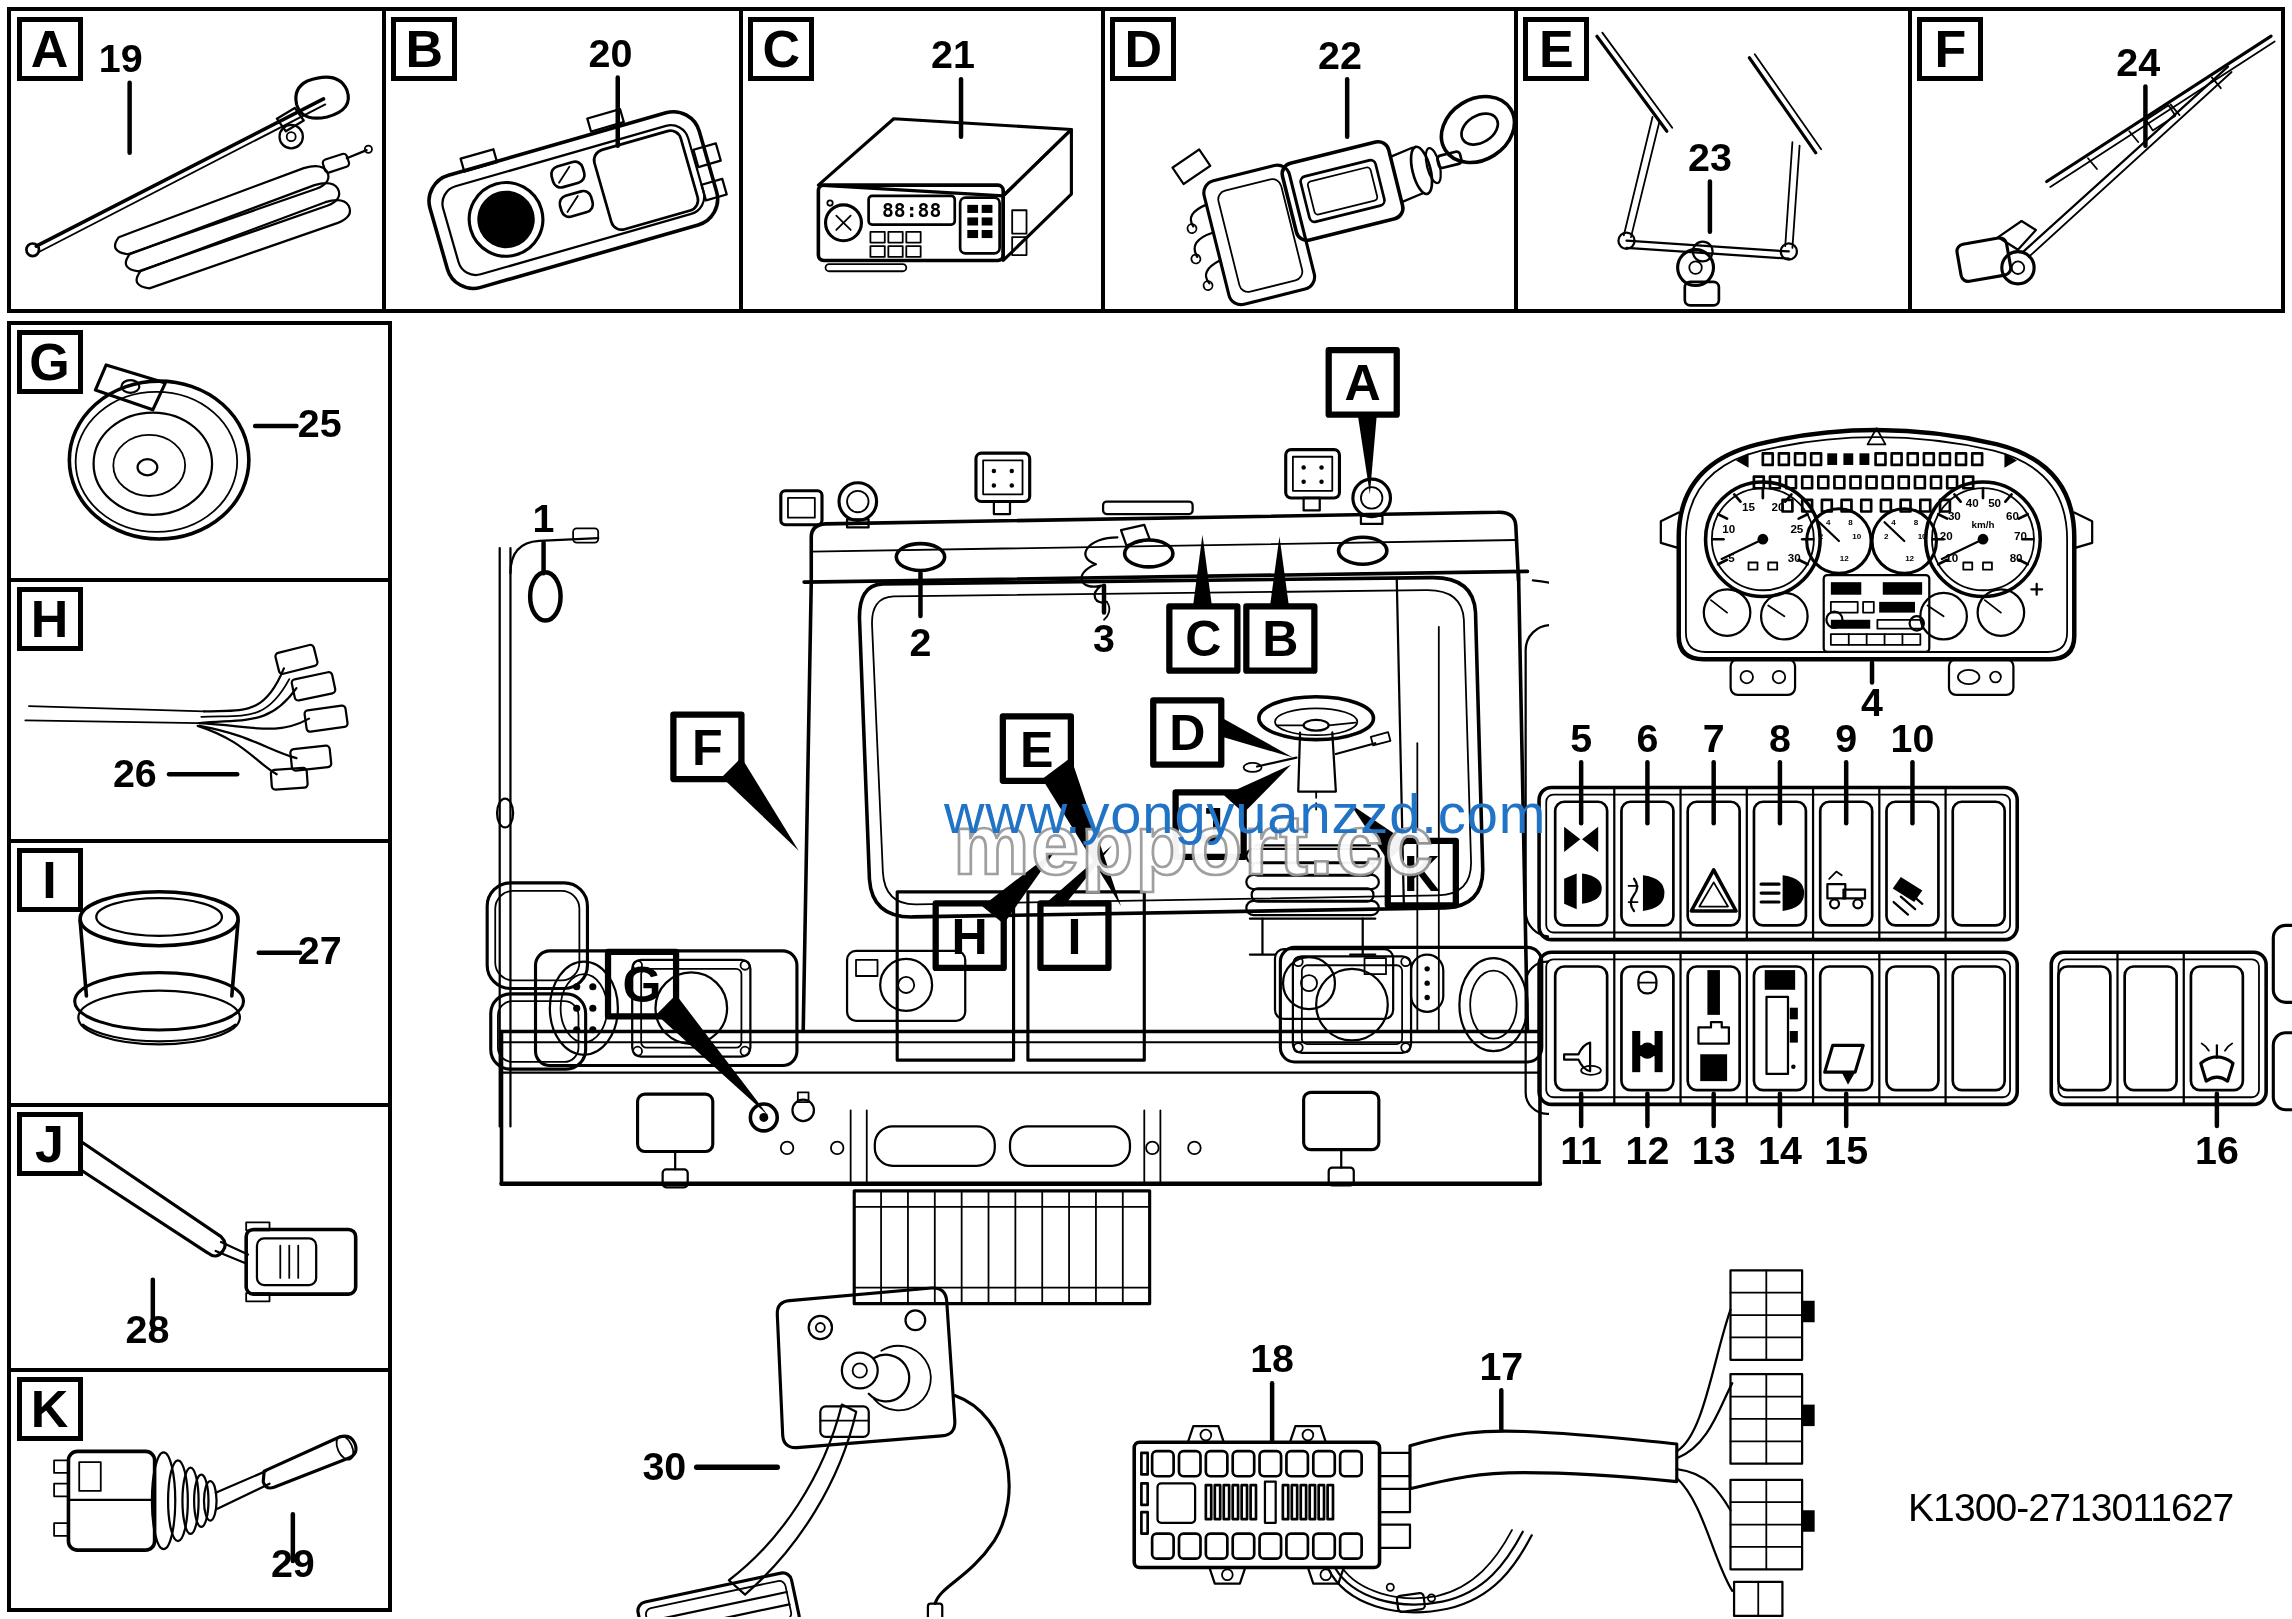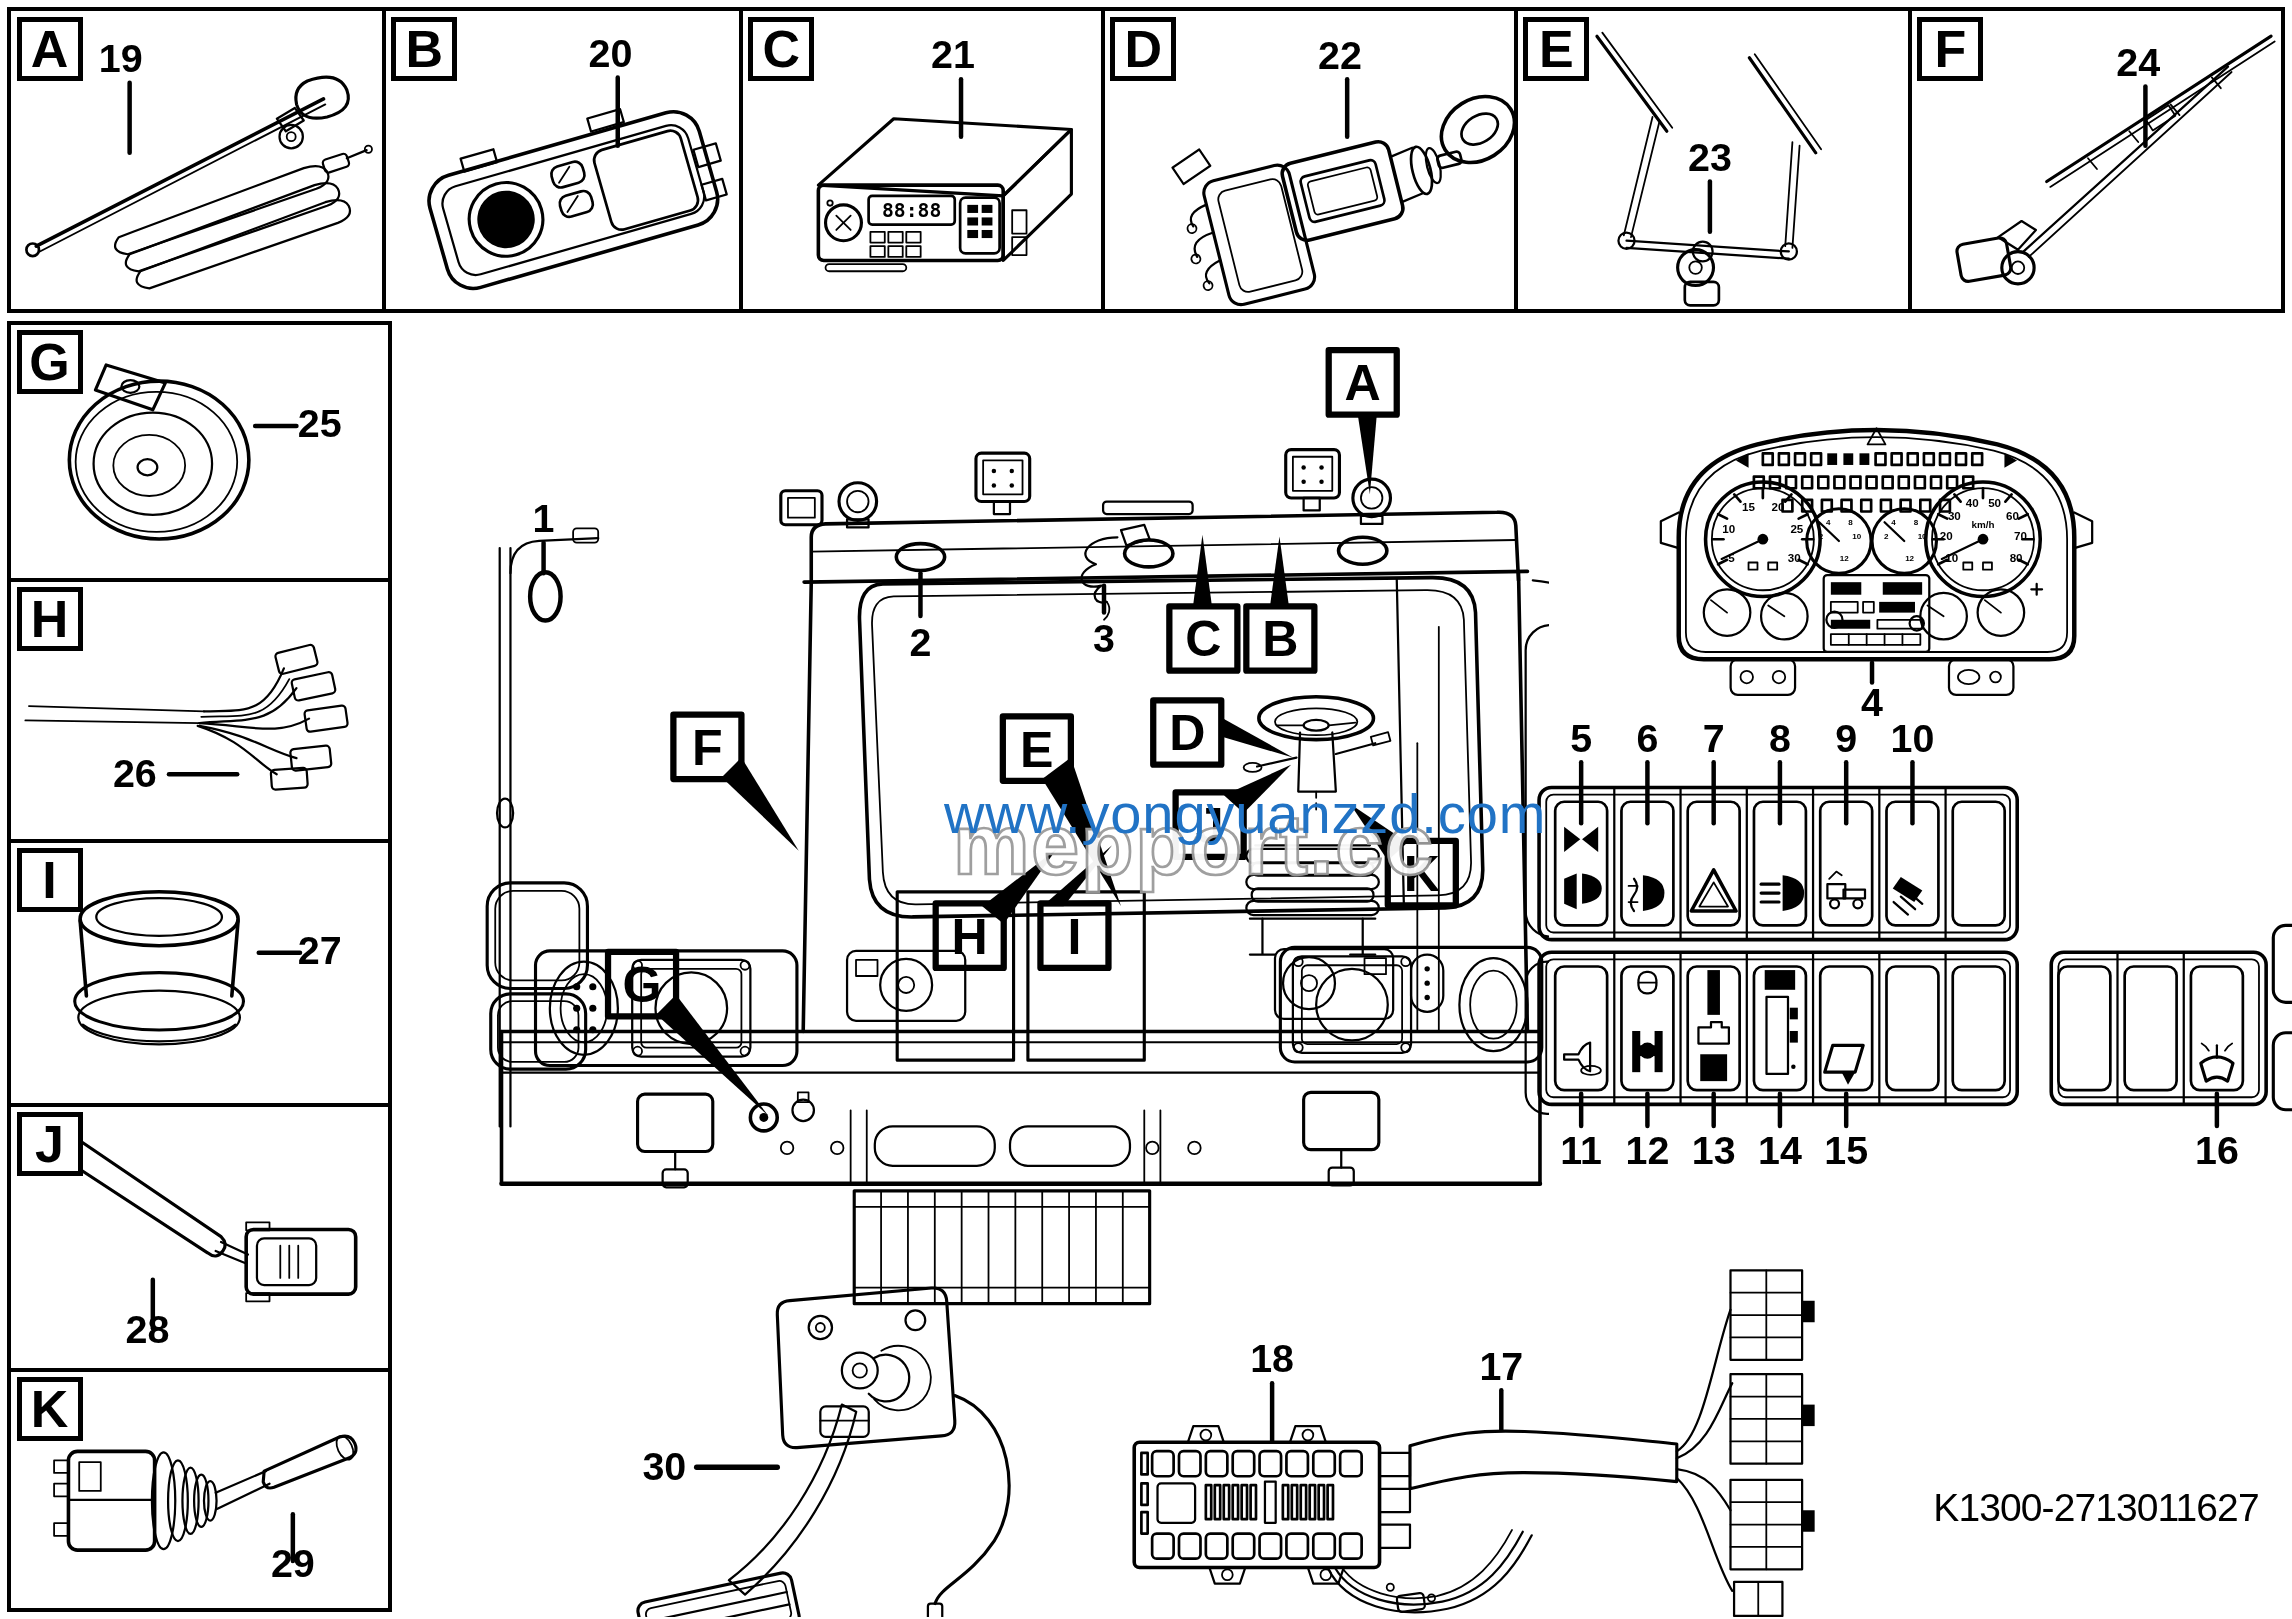--- a/index.html
+++ b/index.html
@@ -19,21 +19,21 @@
   .num{font:bold 44px "Liberation Sans",sans-serif}
   .cl{font:bold 56px "Liberation Sans",sans-serif}
   .tick{font:bold 13px "Liberation Sans",sans-serif}
   .mini{font:bold 9px "Liberation Sans",sans-serif}
   .kmh{font:bold 11px "Liberation Sans",sans-serif}
   .seg{font:bold 22px "DejaVu Sans Mono",monospace}
   .wm-ghost{position:absolute;left:953px;top:795px;z-index:30;font:bold 86px "Liberation Sans",sans-serif;
             color:#fff;-webkit-text-stroke:2.7px #9a9a9a;letter-spacing:1.8px;opacity:.95}
   .wm-blue{position:absolute;left:944px;top:781px;z-index:31;font:56px "Liberation Sans",sans-serif;
            color:#2173c5;letter-spacing:0.9px}
-  .code{position:absolute;left:1908px;top:1486px;width:376px;text-align:center;
+  .code{position:absolute;left:1908px;top:1486px;width:376px;text-align:left;
         font:39px "Liberation Sans",sans-serif;color:#000;letter-spacing:-0.9px}
   .freesvg{position:absolute}
 </style>
 </head>
 <body>
 
 <div id="stage">
 
   <div class="pbox" style="left:7.2px;top:7.2px;width:379px;height:306px">
     <div class="tag">

